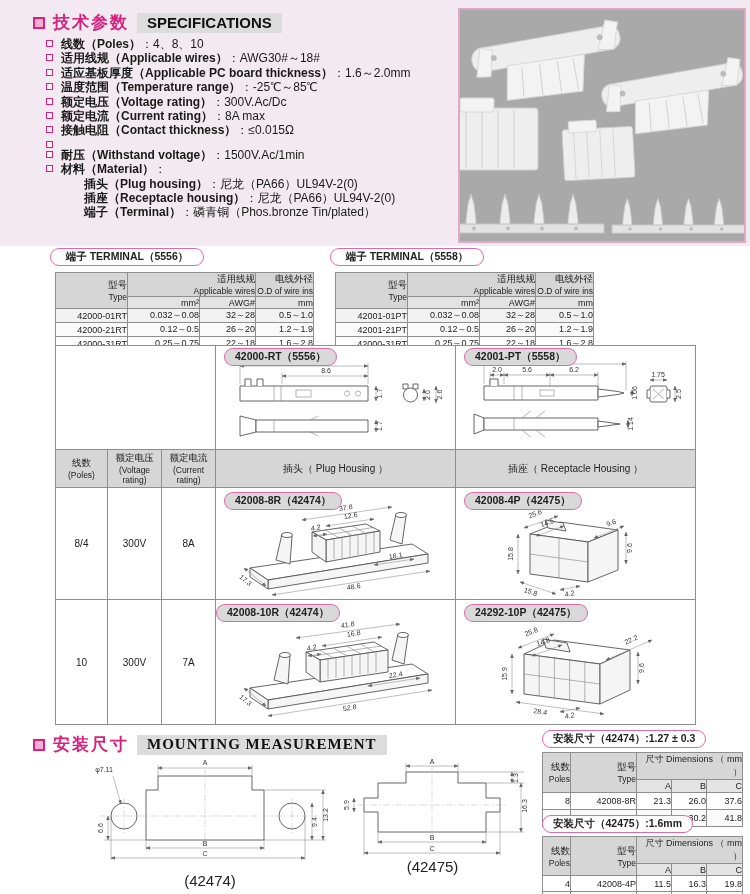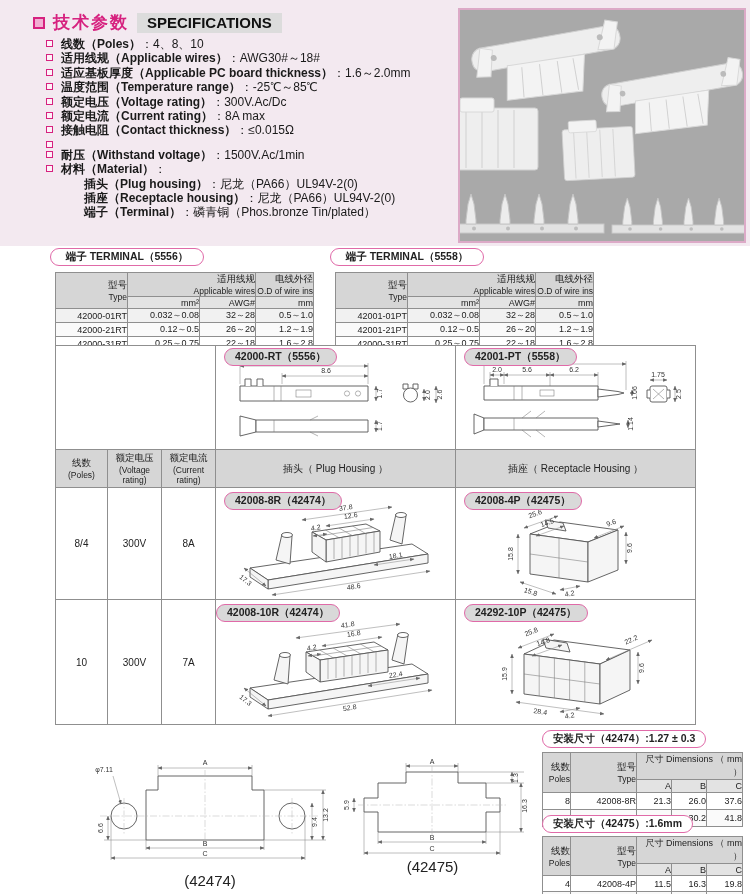--- a/index.html
+++ b/index.html
@@ -473,20 +473,25 @@
             <text transform="rotate(-10 114 112)" x="114" y="112">4.2</text>
             <line class="dm" x1="60" y1="96" x2="148" y2="108" marker-start="url(#ar)" marker-end="url(#ar)"></line>
             <text transform="rotate(8 84 108)" x="84" y="108">28.4</text>
           </g>
         </svg>
       </td>
     </tr>
   </tbody>
     </table>
 
+  <div class="h-row" style="left:33px;top:733px">
+    <span class="sq"></span>
+    <span class="h-cn">安装尺寸</span>
+    <span class="h-en serif">MOUNTING  MEASUREMENT</span>
+  </div>
 
   <svg style="position:absolute;left:86px;top:756px" width="248" height="112" viewBox="0 0 248 112">
     <line class="dm" x1="72" y1="12" x2="166" y2="12" marker-start="url(#ar)" marker-end="url(#ar)"></line>
     <text x="119" y="9">A</text>
     <line class="dm" x1="72" y1="20" x2="72" y2="9"></line>
       <line class="dm" x1="166" y1="20" x2="166" y2="9"></line>
     <path class="ol" d="M72,20 H166 V34 H178 V84 H60 V34 H72 Z"></path>
     <circle class="ol" cx="38" cy="60" r="13"></circle>
       <circle class="ol" cx="206" cy="60" r="13"></circle>
     <line class="cl" x1="14" y1="60" x2="232" y2="60"></line>

